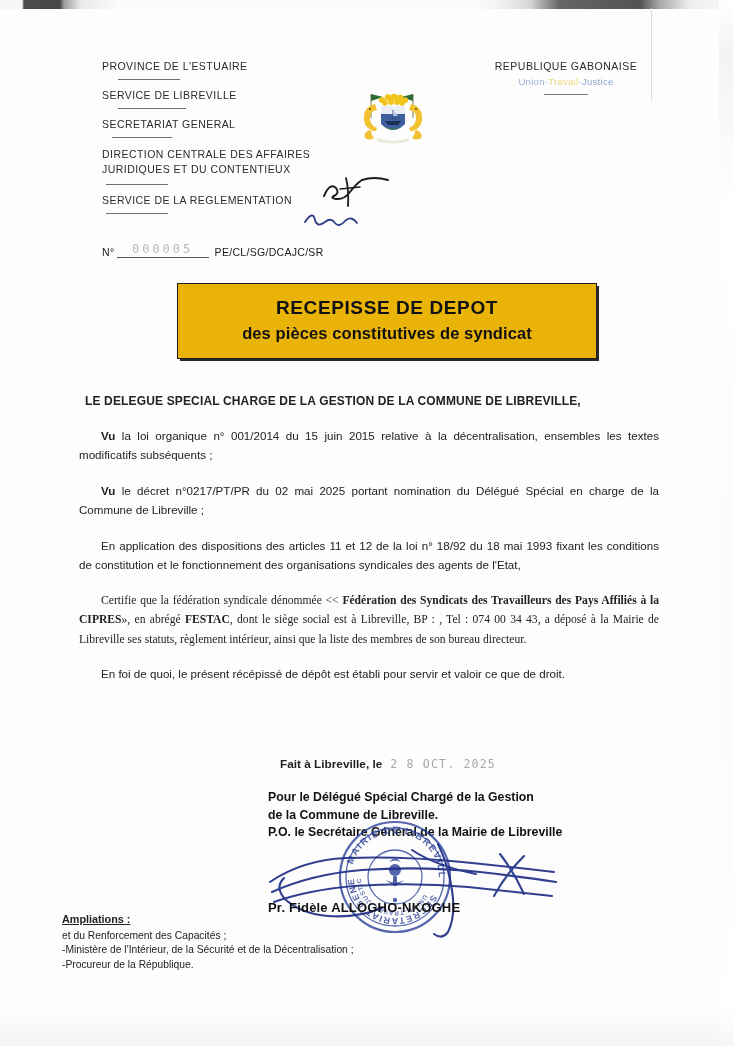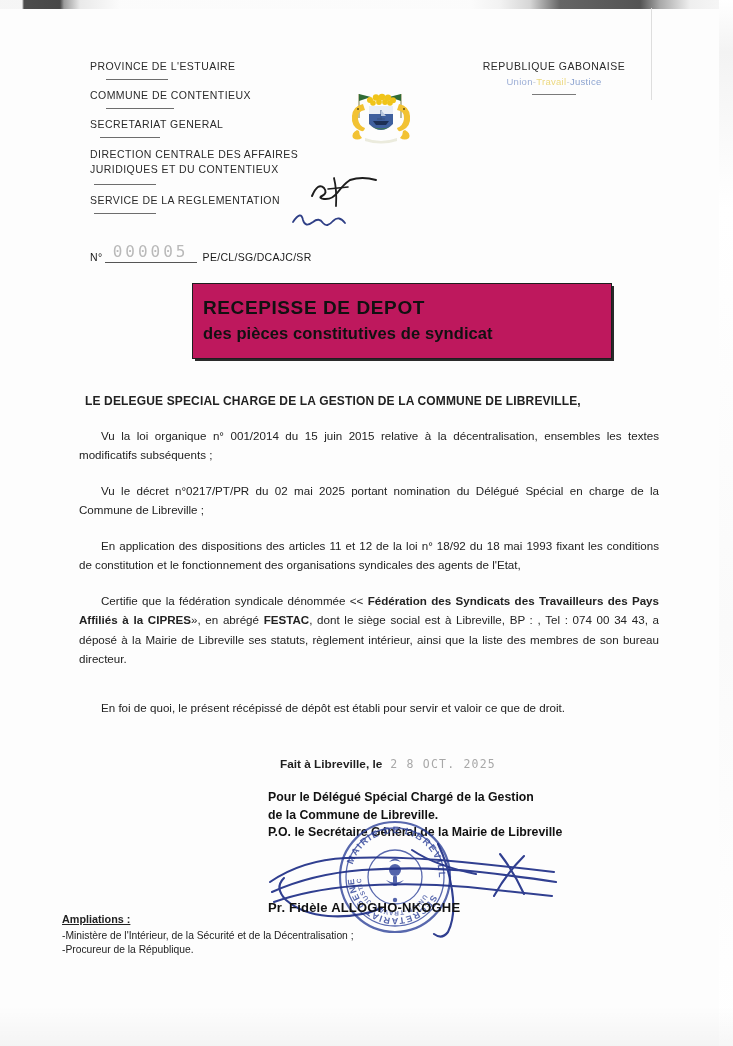--- a/index.html
+++ b/index.html
@@ -50,21 +50,21 @@
   .scan-shadow-bl {
     position: absolute;
     left: 0; bottom: 0;
     width: 733px; height: 40px;
     background: linear-gradient(0deg, rgba(0,0,0,.035), rgba(0,0,0,0));
   }
 
   
   .hdr {
     position: absolute;
-    top: 52px; left: 4px; width: 632px;
+    top: 52px; left: 16px; width: 632px;
     height: 230px;
   }
   .hdr-left {
     position: absolute;
     left: 86px; top: 8px;
     width: 250px;
   }
   .hdr-line {
     font-size: 10.5px;
     letter-spacing: .45px;
@@ -92,21 +92,21 @@
     letter-spacing: .4px;
   }
   .num-label { margin-right: 2px; }
   .num-blank {
     display: inline-block;
     min-width: 92px;
     border-bottom: 1.1px solid #555;
     text-align: center;
     color: #b9b9b9;
     font-family: "DejaVu Sans Mono", monospace;
-    font-size: 16px;
+    font-size: 12px;
     letter-spacing: 3px;
     padding-bottom: 1px;
   }
   .num-suffix { margin-left: 6px; letter-spacing: .3px; }
 
   
   .arms {
     position: absolute;
     left: 333px; top: 36px;
     width: 86px; height: 58px;
@@ -139,27 +139,27 @@
     border-top: 1.2px solid #7a7a7a;
     margin: 7px auto 0 auto;
   }
 
   
   .ink { position: absolute; pointer-events: none; }
 
   
   .title-box {
     position: absolute;
-    left: 192px; top: 283px;
+    left: 177px; top: 283px;
     width: 398px;
     padding: 13px 10px 15px 10px;
     border: 1.6px solid #1e1e1e;
     box-shadow: 2.5px 2.5px 0 -0.5px #2a2a2a;
-    text-align: left;
-    background: #be185d;
+    text-align: center;
+    background: #eab308;
   }
   .title-main {
     font-size: 19px;
     font-weight: 700;
     letter-spacing: .6px;
     color: #111;
   }
   .title-sub {
     margin-top: 5px;
     font-size: 16.5px;
@@ -182,23 +182,23 @@
     font-size: 12px;
     letter-spacing: .15px;
     margin: 0 0 14px 6px;
     white-space: nowrap;
   }
   .para {
     margin: 0 0 16px 0;
     text-align: justify;
     text-indent: 22px;
   }
-  .para.tight { margin-bottom: 29px; }
+  .para.tight { margin-bottom: 15px; font-family: Liberation Serif, serif; }
   .para b { font-weight: 700; }
-  .vu { font-weight: 400; }
+  .vu { font-weight: 700; }
 
   
   .fait {
     position: absolute;
     left: 280px; top: 757px;
     font-size: 11.8px;
     font-weight: 700;
     color: #1f1f1f;
     white-space: nowrap;
   }
@@ -265,21 +265,21 @@
   <div class="scan-edge-top"></div>
   <div class="scan-edge-right"></div>
   <div class="scan-fold"></div>
   <div class="scan-shadow-bl"></div>
 
   <div class="hdr">
 
     <div class="hdr-left">
       <div class="hdr-line">PROVINCE DE L'ESTUAIRE</div>
       <div class="hdr-rule"></div>
-      <div class="hdr-line">COMMUNE DE CONTENTIEUX</div>
+      <div class="hdr-line">SERVICE DE LIBREVILLE</div>
       <div class="hdr-rule w2"></div>
       <div class="hdr-line">SECRETARIAT GENERAL</div>
       <div class="hdr-rule w3"></div>
       <div class="two-line">
         <div class="hdr-line">DIRECTION CENTRALE DES AFFAIRES</div>
         <div class="hdr-line">JURIDIQUES ET DU CONTENTIEUX</div>
       </div>
       <div class="hdr-rule w4"></div>
       <div class="hdr-line">SERVICE DE LA REGLEMENTATION</div>
       <div class="hdr-rule w4"></div>
@@ -422,17 +422,18 @@
       <path d="M150 30 Q174 46 214 54"></path>
       <path d="M238 34 Q252 52 262 74"></path>
       <path d="M262 36 Q244 54 232 76"></path>
     </g>
   </svg>
 
   <div class="signame">Pr. Fidèle ALLOGHO-NKOGHE</div>
 
   <div class="amp">
     <div class="amp-title">Ampliations :</div>
+    <div class="amp-item">et du Renforcement des Capacités ;</div>
     <div class="amp-item">-Ministère de l'Intérieur, de la Sécurité et de la Décentralisation ;</div>
     <div class="amp-item">-Procureur de la République.</div>
   </div>
 
 </div>
 
 </body></html>

